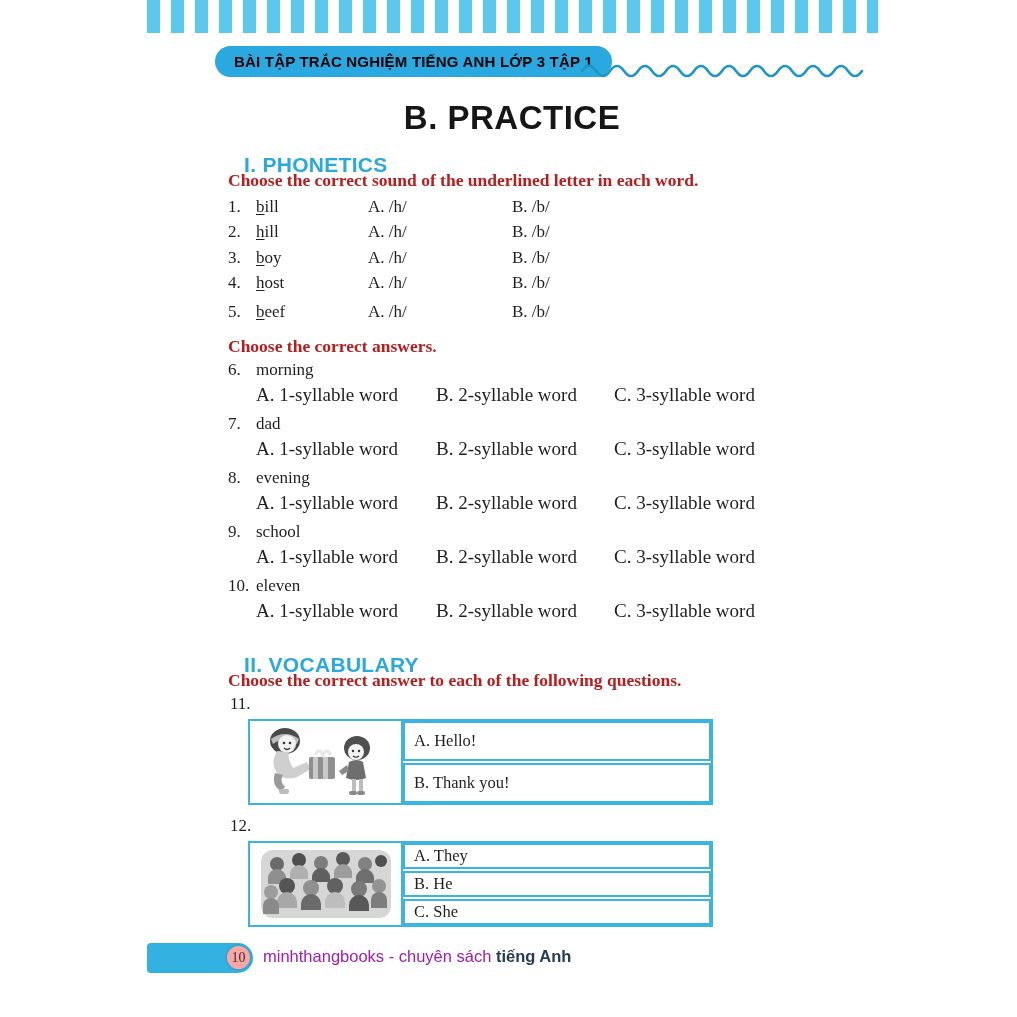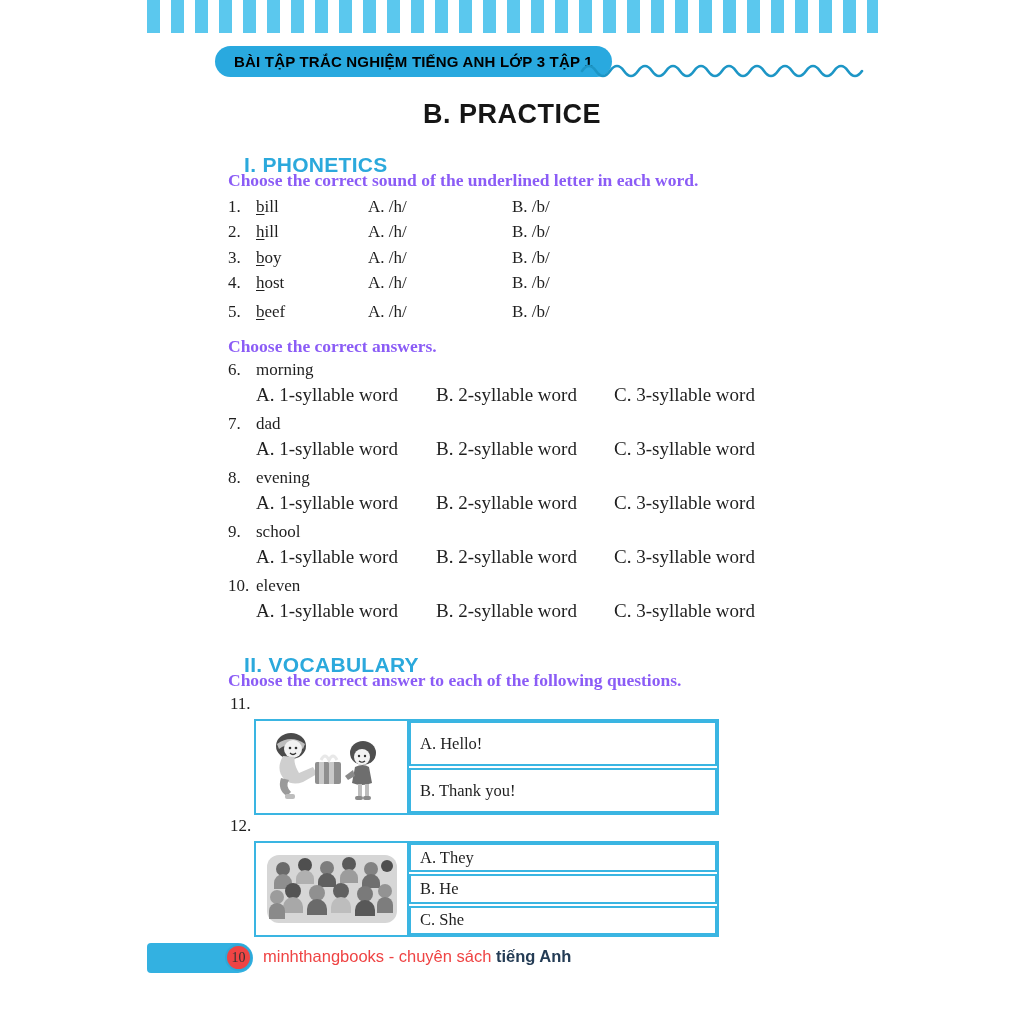--- a/index.html
+++ b/index.html
@@ -11,27 +11,27 @@
            background:repeating-linear-gradient(90deg,#5bc8ee 0 13px,#ffffff 13px 24px);}
 
   
   .pill{position:absolute;left:215px;top:46px;height:31px;line-height:31px;
         padding:0 19px;border-radius:17px;background:#29a9df;color:#000000;
         font-family:"Liberation Sans", sans-serif;font-weight:bold;font-size:15px;
         letter-spacing:.2px;white-space:nowrap;}
   .wave{position:absolute;left:580px;top:60px;}
 
   .title{position:absolute;left:147px;top:99px;width:730px;margin:0;text-align:center;
-         font-family:"Liberation Sans", sans-serif;font-weight:bold;font-size:27px;
+         font-family:"Liberation Sans", sans-serif;font-weight:bold;font-size:33px;
          letter-spacing:.5px;color:#161616;}
 
   .sec-heading{position:absolute;left:228px;margin:16px;
                font-family:"Liberation Sans", sans-serif;font-weight:bold;font-size:21px;
                color:#2ba9dc;letter-spacing:.3px;}
-  .instr{position:absolute;left:228px;margin:0;font-weight:bold;font-size:17.5px;color:#8b5cf6;}
+  .instr{position:absolute;left:228px;margin:0;font-weight:bold;font-size:17.5px;color:#b91c1c;}
 
   
   .sound-list{position:absolute;left:228px;top:194px;width:540px;}
   .srow{display:flex;height:25.5px;align-items:center;font-size:17px;}
   .srow .num{width:28px;}
   .srow .word{width:112px;}
   .srow .optA{width:144px;}
   .ul{text-decoration:underline;text-underline-offset:2px;}
 
   
@@ -39,38 +39,38 @@
   .qblock{margin-bottom:4px;}
   .qword{display:flex;height:24px;align-items:center;font-size:17px;}
   .qword .num{width:28px;}
   .qopts{display:flex;height:26px;align-items:center;font-size:19px;padding-left:28px;}
   .qopts .oa{width:180px;}
   .qopts .ob{width:178px;}
 
   .qlabel{position:absolute;left:230px;margin:0;font-size:17px;}
 
   
-  .ans-table{position:absolute;left:254px;width:465px;height:96px;
+  .ans-table{position:absolute;left:248px;width:465px;height:86px;
              border:2px solid #3ab5e2;display:flex;box-sizing:border-box;background:#fff;}
   .ans-img-cell{width:153px;border-right:2px solid #3ab5e2;display:flex;
                 align-items:center;justify-content:center;box-sizing:border-box;}
   .ans-col{flex:1;display:flex;flex-direction:column;gap:2px;}
   .ans-row{flex:1;border:2px solid #3ab5e2;display:flex;align-items:center;
            padding-left:9px;font-size:16.5px;box-sizing:border-box;background:#fff;}
 
   
   .footer-bar{position:absolute;left:147px;top:943px;width:106px;height:30px;
               background:#33b1e1;border-radius:4px 15px 15px 4px;}
   .page-num{position:absolute;left:225px;top:944px;width:27px;height:27px;border-radius:50%;
-            background:#ef4444;border:2px solid #2fa8d8;box-sizing:border-box;
+            background:#fca5a5;border:2px solid #2fa8d8;box-sizing:border-box;
             display:flex;align-items:center;justify-content:center;
             font-size:14px;color:#333333;}
   .footer-text{position:absolute;left:263px;top:947px;font-family:"Liberation Sans", sans-serif;
                font-size:16.5px;white-space:nowrap;}
-  .footer-text .lt{color:#ef4444;text-align:right;}
+  .footer-text .lt{color:#a21caf;text-align:right;}
   .footer-text .dk{color:#243c55;font-weight:bold;margin-top:47px;}
 </style>
 </head>
 <body>
 
 <div class="page">
 
   <div class="stripes"></div>
 
   <div class="pill">BÀI TẬP TRẮC NGHIỆM TIẾNG ANH LỚP 3 TẬP 1</div>

